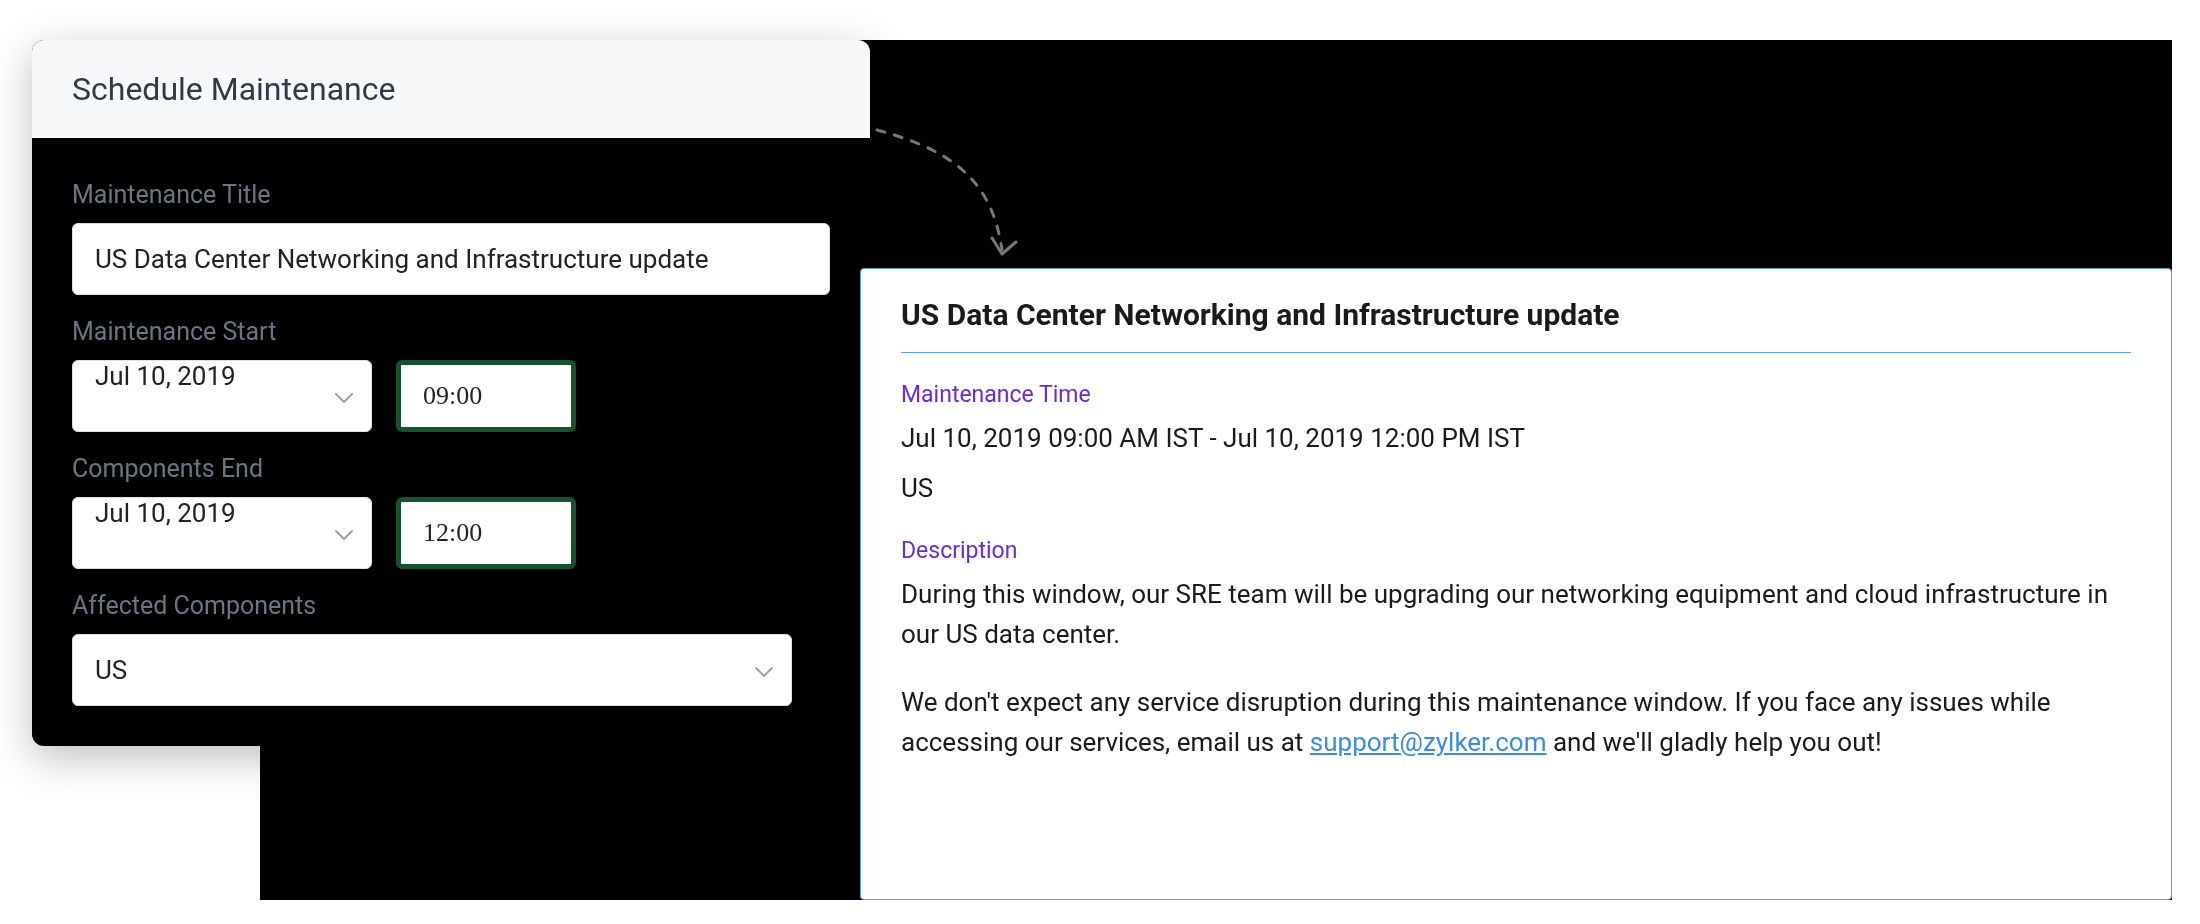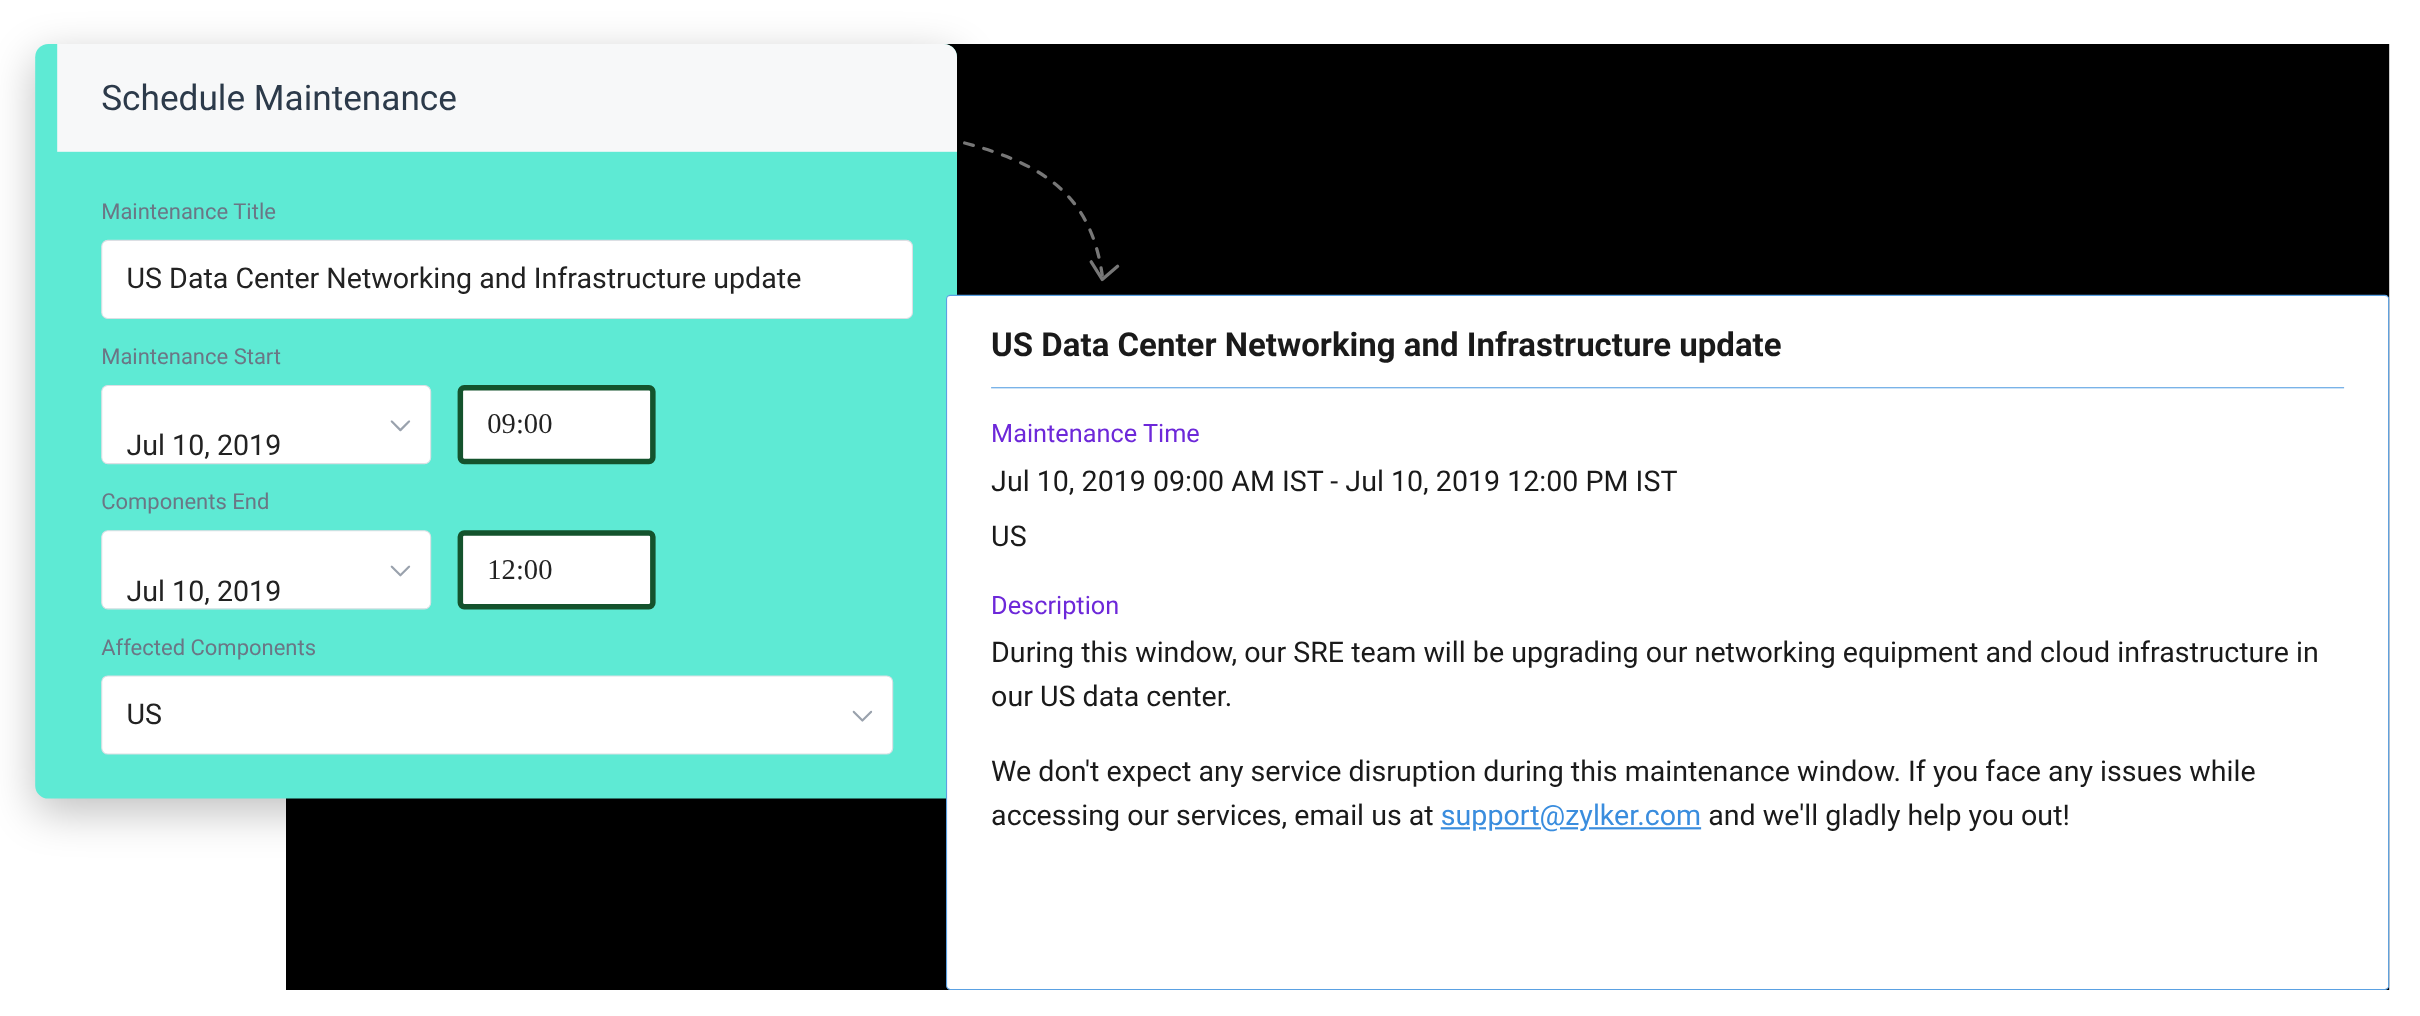--- a/index.html
+++ b/index.html
@@ -17,38 +17,37 @@
     width: 1912px;
     height: 860px;
     background: #000;
   }
   
   .form-card {
     position: absolute;
     left: 32px;
     top: 40px;
     width: 838px;
-    background: #5eead4;
+    background: #000000;
     border-radius: 12px;
     box-shadow: 0 12px 40px rgba(0,0,0,0.25);
     overflow: hidden;
-    padding-left: 20px;
   }
   .form-header {
     background: #f7f8f9;
     padding: 30px 40px;
     font-size: 32px;
     color: #2c3a4a;
     font-weight: 400;
   }
   .form-body {
     padding: 20px 40px 40px 40px;
   }
   .field-label {
-    font-size: 20px;
+    font-size: 25px;
     color: #6b7685;
     margin-top: 22px;
     margin-bottom: 14px;
     font-weight: 400;
   }
   .text-input {
     width: 100%;
     height: 72px;
     border: 1px solid #dcdfe4;
     border-radius: 6px;
@@ -59,21 +58,21 @@
     outline: none;
   }
   .row { display: flex; gap: 24px; }
   .date-select {
     position: relative;
     width: 300px;
     height: 72px;
     border: 1px solid #dcdfe4;
     border-radius: 6px;
     display: flex;
-    align-items: flex-end;
+    align-items: flex-start;
     padding: 0 22px;
     font-size: 26px;
     color: #222;
     background: #fff;
     cursor: pointer;
   }
   .date-select .chev {
     position: absolute;
     right: 18px;
     top: 50%;

